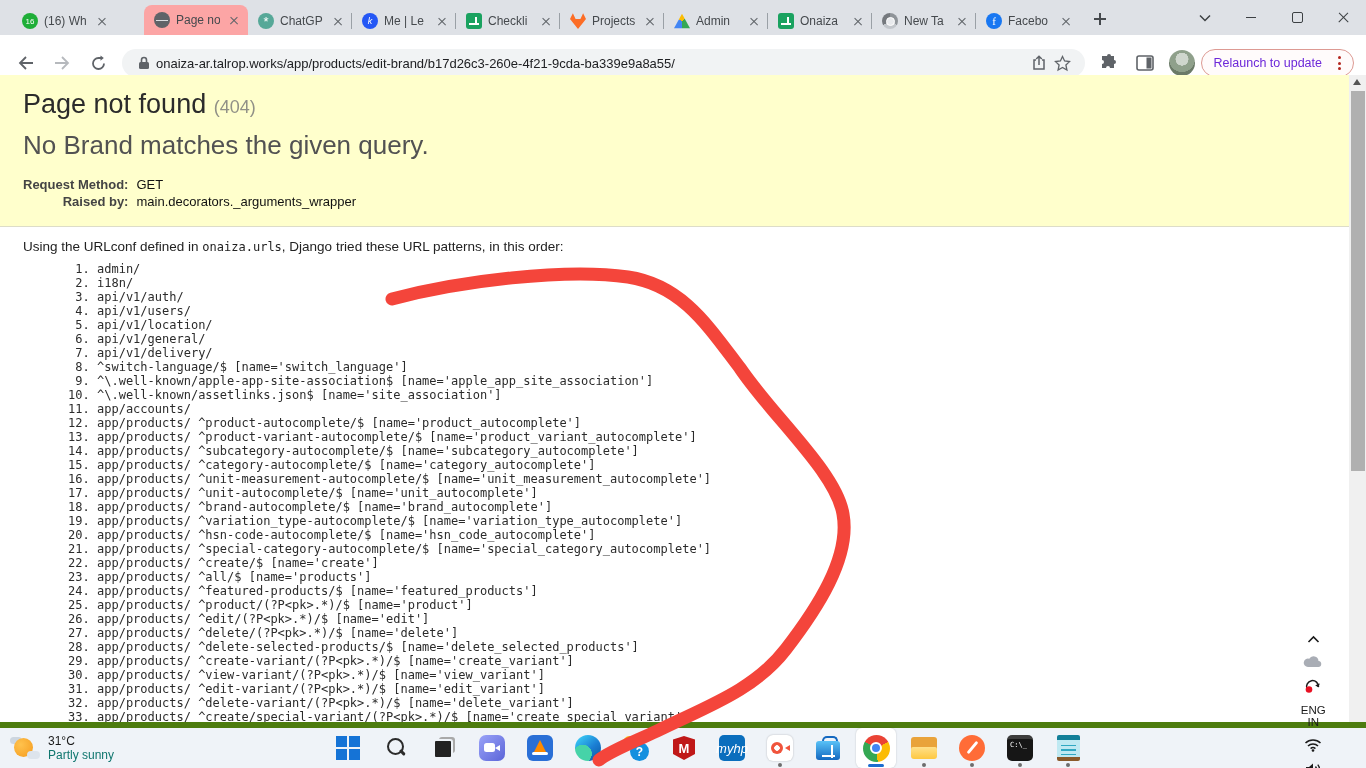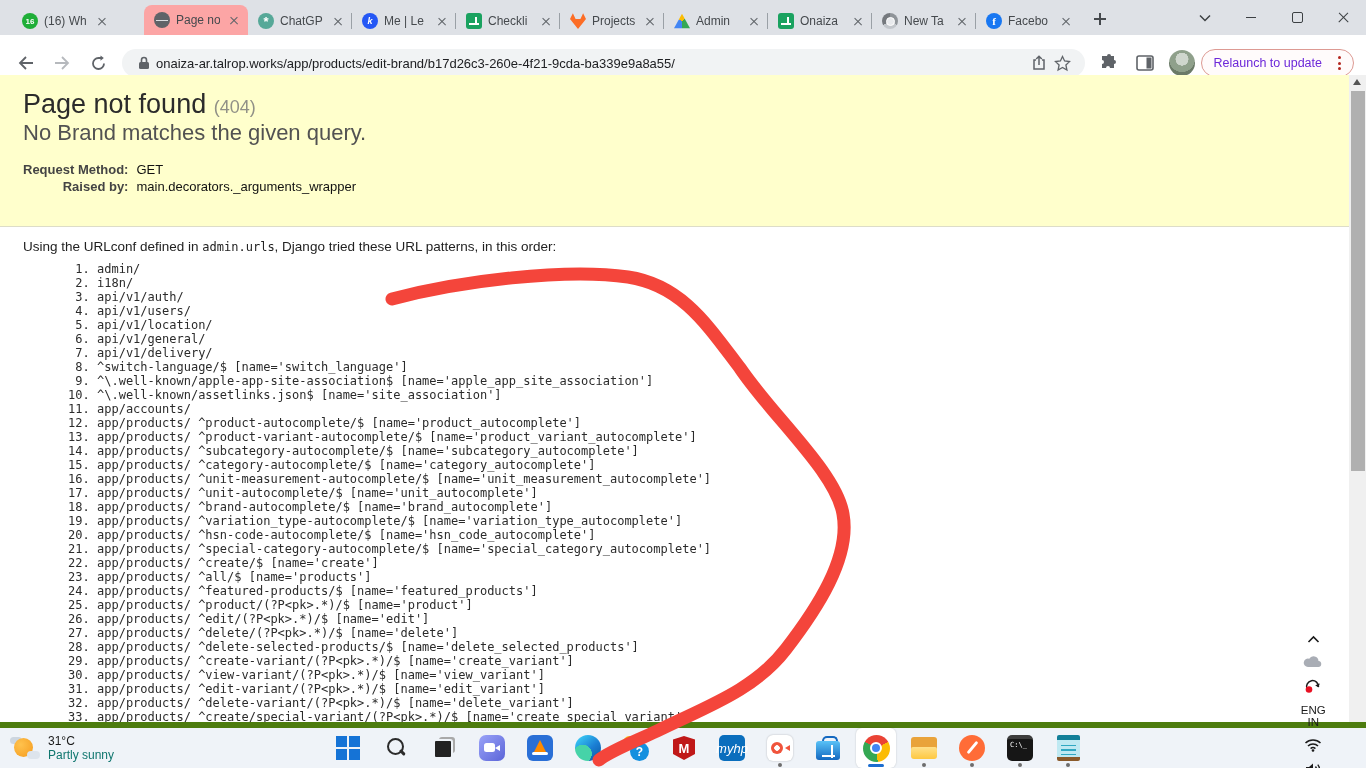--- a/index.html
+++ b/index.html
@@ -7,21 +7,21 @@
 
   
   .tabstrip { position:absolute; top:0; left:0; width:1366px; height:35px; background:#dee1e6; display:flex; align-items:flex-end; }
   .tab { position:relative; height:28px; width:104px; display:flex; align-items:center; gap:6px; padding:0 6px 0 10px; font-size:12px; color:#45494d; cursor:default; }
   .tab.active { background:#fca5a5; border-radius:8px 8px 0 0; height:30px; z-index:2;margin-left:28px; }
   .tab:not(.active):not(:first-child)::before { content:""; position:absolute; left:-1px; top:6px; height:16px; width:1px; background:#9aa0a6; }
   .tab .title { flex:1; white-space:nowrap; overflow:hidden; }
   .tab .close { width:16px; height:16px; border-radius:50%; position:relative; flex:none; }
   .tab .close::before, .tab .close::after { content:""; position:absolute; left:3px; top:7.5px; width:10px; height:1.4px; background:#5f6368; }
   .tab .close::before { transform:rotate(45deg); } .tab .close::after { transform:rotate(-45deg); }
-  .fav { width:16px; height:16px; flex:none; display:flex; align-items:center; justify-content:center; border-radius:50%; font-size:9px; font-weight:bold; color:#fff; }
+  .fav { width:16px; height:16px; flex:none; display:flex; align-items:center; justify-content:center; border-radius:50%; font-size:9px; font-weight:normal; color:#fff; }
   .fav-wa { background:#1fae38; font-size:8px; }
   .fav-globe { background:#5f6368; }
   .fav-globe i { display:block; width:12px; height:1px; background:#dadce0; }
   .fav-gpt { background:#56a898; font-size:13px; }
   .fav-k { background:#2457f5; font-style:italic; }
   .fav-sheet { background:#1aa260; border-radius:3px;
     background-image:linear-gradient(to right, transparent 6.5px, #fff 6.5px 8px, transparent 8px), linear-gradient(to bottom, transparent 6.5px, #fff 6.5px 8px, transparent 8px);
     background-size:10px 8px; background-position:3px 4px; background-repeat:no-repeat; }
   .fav-gitlab { background:#fc6d26; border-radius:0; clip-path:polygon(0 38%,18% 2%,35% 38%,65% 38%,82% 2%,100% 38%,50% 100%); }
   .fav-drive { border-radius:0; clip-path:polygon(50% 4%,100% 96%,0 96%); background:conic-gradient(from 180deg,#4285f4 0 33%,#fbbc04 33% 66%,#34a853 66% 100%); }
@@ -50,21 +50,21 @@
   .avatar { width:26px; height:26px; border-radius:50%; margin:0 6px; background:radial-gradient(circle at 50% 35%,#cfd6cd 0 30%,#8fa08b 31% 60%,#6b7a68 61%); flex:none; }
   .relaunch { height:28px; border:1px solid #dd9a93; border-radius:14px; background:#fffbfb; color:#6d28d9; font-size:12.5px; display:flex; align-items:center; gap:8px; padding:0 4px 0 12px; margin-right:4px; flex:none; }
   .kebab { display:flex; flex-direction:column; gap:2.5px; padding:0 8px; }
   .kebab i { width:3px; height:3px; border-radius:50%; background:#b3261e; }
 
   
   .page { position:absolute; top:75px; left:0; width:1366px; height:647px; background:#fff; overflow:hidden; }
   .summary { position:relative; width:1349px; height:152px; background:#ffffcc; border-bottom:1px solid #ddddc8; padding:14px 20px 0 23px; }
   .summary h1 { font-size:27px; font-weight:500; color:#2b2b2b; }
   .summary h1 .code { font-size:18px; color:#919187; font-weight:normal; }
-  .summary .exc { font-size:22px; color:#525252; }
+  .summary .exc { margin-top:10px; font-size:26px; color:#525252; }
   .req-table { margin-top:14px; border-spacing:0 2px; }
   .req-table th { text-align:right; font-size:13px; color:#444; padding-right:8px; white-space:nowrap; vertical-align:top; }
   .req-table td { font-size:13px; color:#111; }
   .info { padding:12px 0 0 23px; }
   .info p { font-size:13.5px; color:#222; }
   .info code { font-family:"DejaVu Sans Mono",monospace; font-size:12px; }
   .patterns { margin-top:8px; padding-left:74px; font-family:"DejaVu Sans Mono",monospace; font-size:12px; color:#2b2b2b; }
   .patterns li { line-height:14px; white-space:pre; }
 
   
@@ -273,21 +273,21 @@
         <td>GET</td>
       </tr>
       <tr>
         <th>Raised by:</th>
         <td>main.decorators._arguments_wrapper</td>
       </tr>
     </tbody>
       </table>
   </div>
   <div class="info">
-    <p><span>Using the URLconf defined in </span><code>admin.urls</code><span>, Django tried these URL patterns, in this order:</span></p>
+    <p><span>Using the URLconf defined in </span><code>onaiza.urls</code><span>, Django tried these URL patterns, in this order:</span></p>
     <ol class="patterns">
 
     <li>admin/</li>
         <li>i18n/</li>
         <li>api/v1/auth/</li>
         <li>api/v1/users/</li>
         <li>api/v1/location/</li>
         <li>api/v1/general/</li>
         <li>api/v1/delivery/</li>
         <li>^switch-language/$ [name='switch_language']</li>

